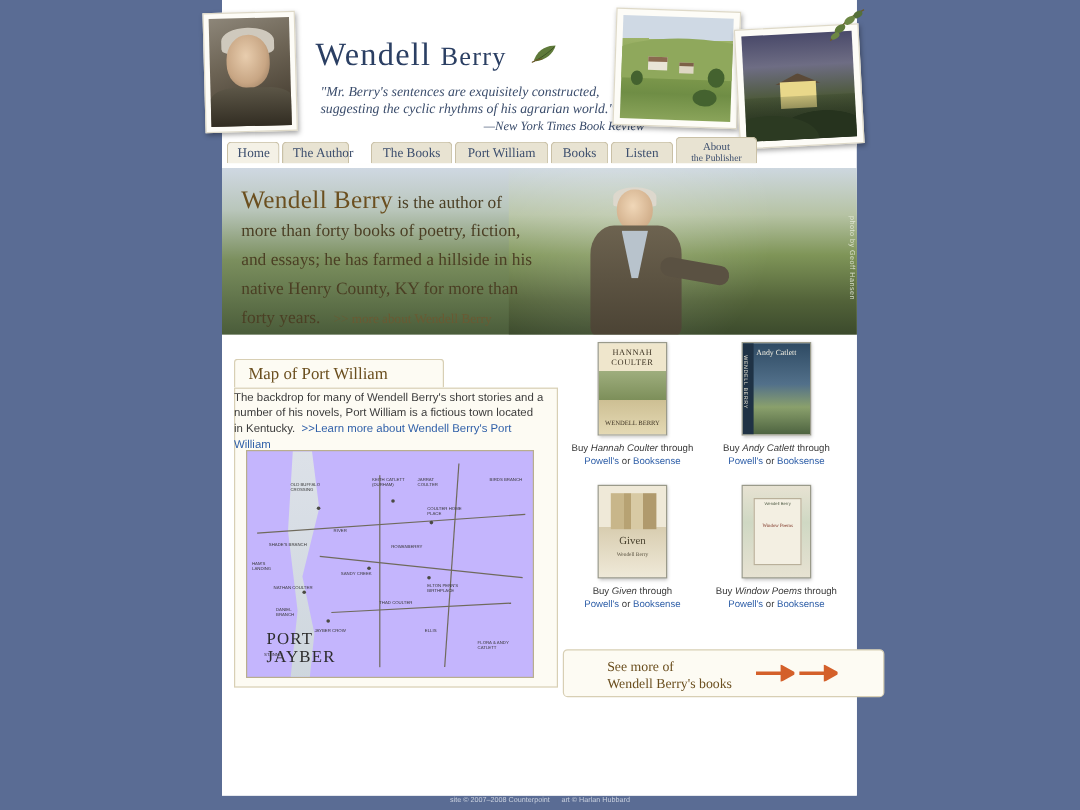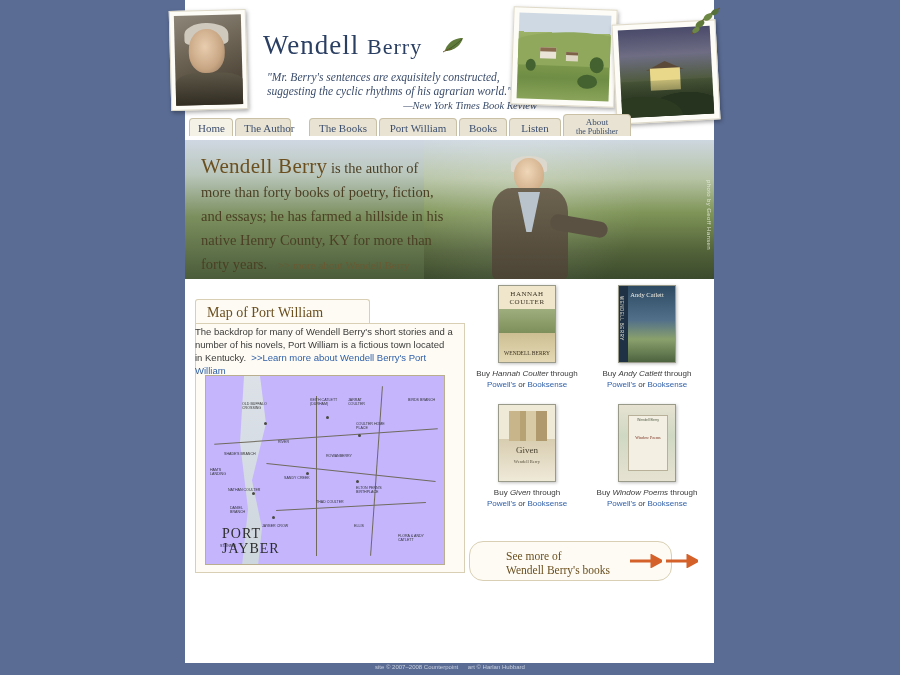--- a/index.html
+++ b/index.html
@@ -323,23 +323,23 @@
   .cv-given .t1 { position:absolute; top:40px; left:0; right:0; font-family:"Liberation Serif",serif; font-size:9px; color:#4a4330;}
   .cv-given .t2 { position:absolute; top:54px; left:0; right:0; font-family:"Liberation Serif",serif; font-size:4.5px; color:#5a5240;}
   .cv-window {
     background: linear-gradient(180deg,#e7e2d2 0%, #cfd8c3 40%, #e7e2d2 100%);
   }
   .cv-window .frame { position:absolute; top:10px; left:9px; width:40px; height:56px; background:#f3efe2; border:1px solid #b9b09a;}
   .cv-window .lbl { position:absolute; top:30px; left:9px; width:40px; font-size:4px; color:#7a2f1f; text-align:center; font-family:"Liberation Serif",serif;}
   .cv-window .top { position:absolute; top:13px; left:9px; width:40px; font-size:3.5px; color:#55604a; text-align:center;}
   
   .see-more {
-    position:absolute; left: 284px; top: 262px; width: 203px; height: 40px;
+    position:absolute; left: 284px; top: 262px; width: 268px; height: 40px;
     background: #fdfbf3; border: 1px solid #d8cfb4;
-    border-radius: 14px;
+    border-radius: 4px;
   }
   .see-more .txt {
     position:absolute; left: 36px; top: 7px;
     font-family: "Liberation Serif", serif;
     font-size: 11.5px; color: #6b4f1f; line-height: 14px;
   }
   .arrow {
     position:absolute; top: 12px; height: 14px; width: 32px;
   }
   

